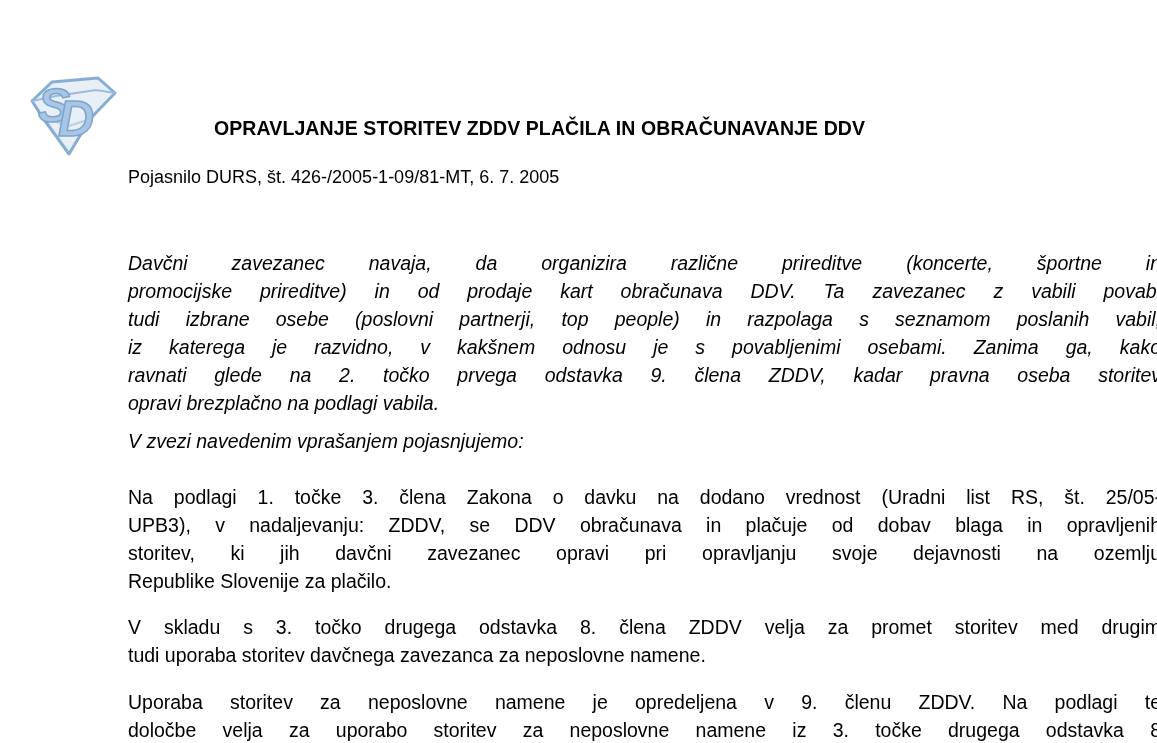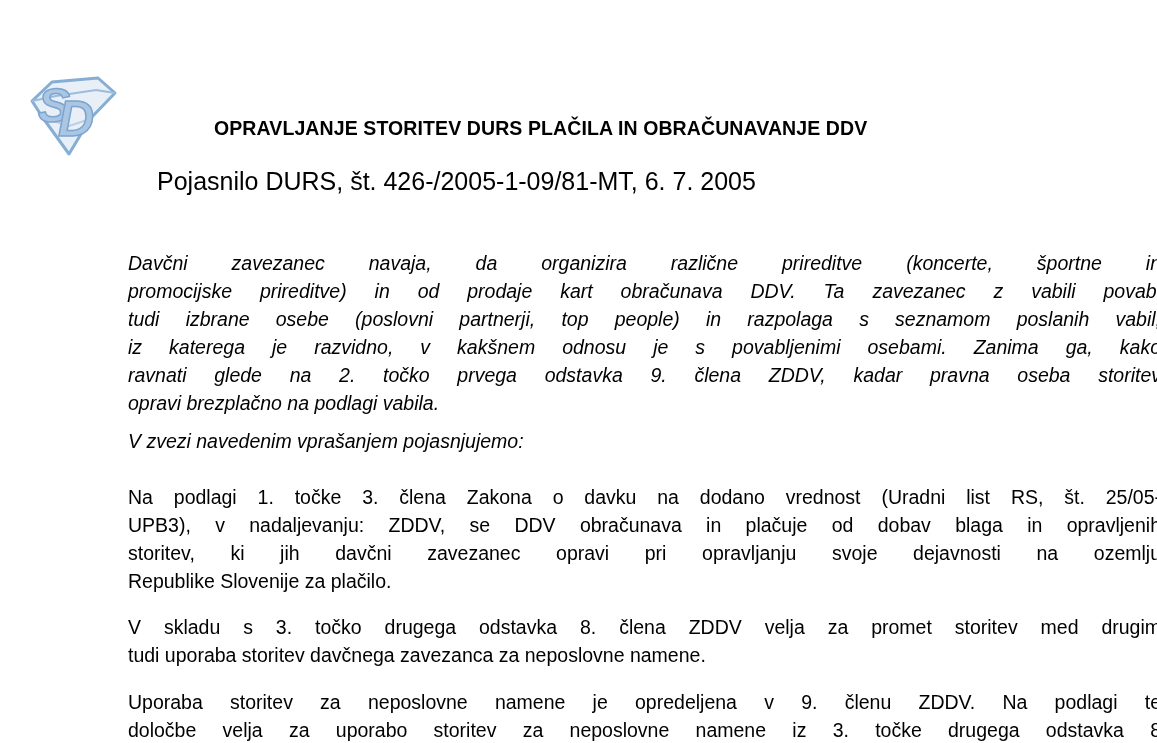--- a/index.html
+++ b/index.html
@@ -29,23 +29,22 @@
     top: 117px;
     font-size: 19.5px;
     font-weight: bold;
     white-space: nowrap;
     letter-spacing: 0.1px;
   }
 
   .doc-reference {
     left: 128px;
     top: 167px;
-    font-size: 25px;
+    font-size: 18px;
     white-space: nowrap;
-    margin-left: 29px;
   }
 
   .para {
     left: 128px;
     width: 1033px;
     font-size: 19.5px;
     line-height: 28px;
   }
   .para.italic { font-style: italic; }
 
@@ -75,21 +74,21 @@
     <polyline points="6,27 30,22 70,16 89,19" fill="none" stroke="#9bbcdc" stroke-width="2"></polyline>
 
     <polyline points="17,44 43,52 64,45" fill="none" stroke="#b9cfe6" stroke-width="2"></polyline>
 
     <text x="12" y="48" font-family="Liberation Sans, sans-serif" font-size="48" font-weight="bold" font-style="italic" fill="#aac6e3" stroke="#7ba4cf" stroke-width="1.5">S</text>
 
     <text x="32" y="62" font-family="Liberation Sans, sans-serif" font-size="50" font-weight="bold" font-style="italic" fill="#aac6e3" stroke="#7ba4cf" stroke-width="1.5">D</text>
   </svg>
 </div>
 
-<div class="abs doc-title">OPRAVLJANJE STORITEV DURS PLAČILA IN OBRAČUNAVANJE DDV</div>
+<div class="abs doc-title">OPRAVLJANJE STORITEV ZDDV PLAČILA IN OBRAČUNAVANJE DDV</div>
 
 <div class="abs doc-reference">Pojasnilo DURS, št. 426-/2005-1-09/81-MT, 6. 7. 2005</div>
 
 <div id="para-0" class="abs para italic">
     <div class="line">Davčni zavezanec navaja, da organizira različne prireditve (koncerte, športne in</div>
     <div class="line">promocijske prireditve) in od prodaje kart obračunava DDV. Ta zavezanec z vabili povabi</div>
     <div class="line">tudi izbrane osebe (poslovni partnerji, top people) in razpolaga s seznamom poslanih vabil,</div>
     <div class="line">iz katerega je razvidno, v kakšnem odnosu je s povabljenimi osebami. Zanima ga, kako</div>
     <div class="line">ravnati glede na 2. točko prvega odstavka 9. člena ZDDV, kadar pravna oseba storitev</div>
     <div class="line last-left">opravi brezplačno na podlagi vabila.</div>

